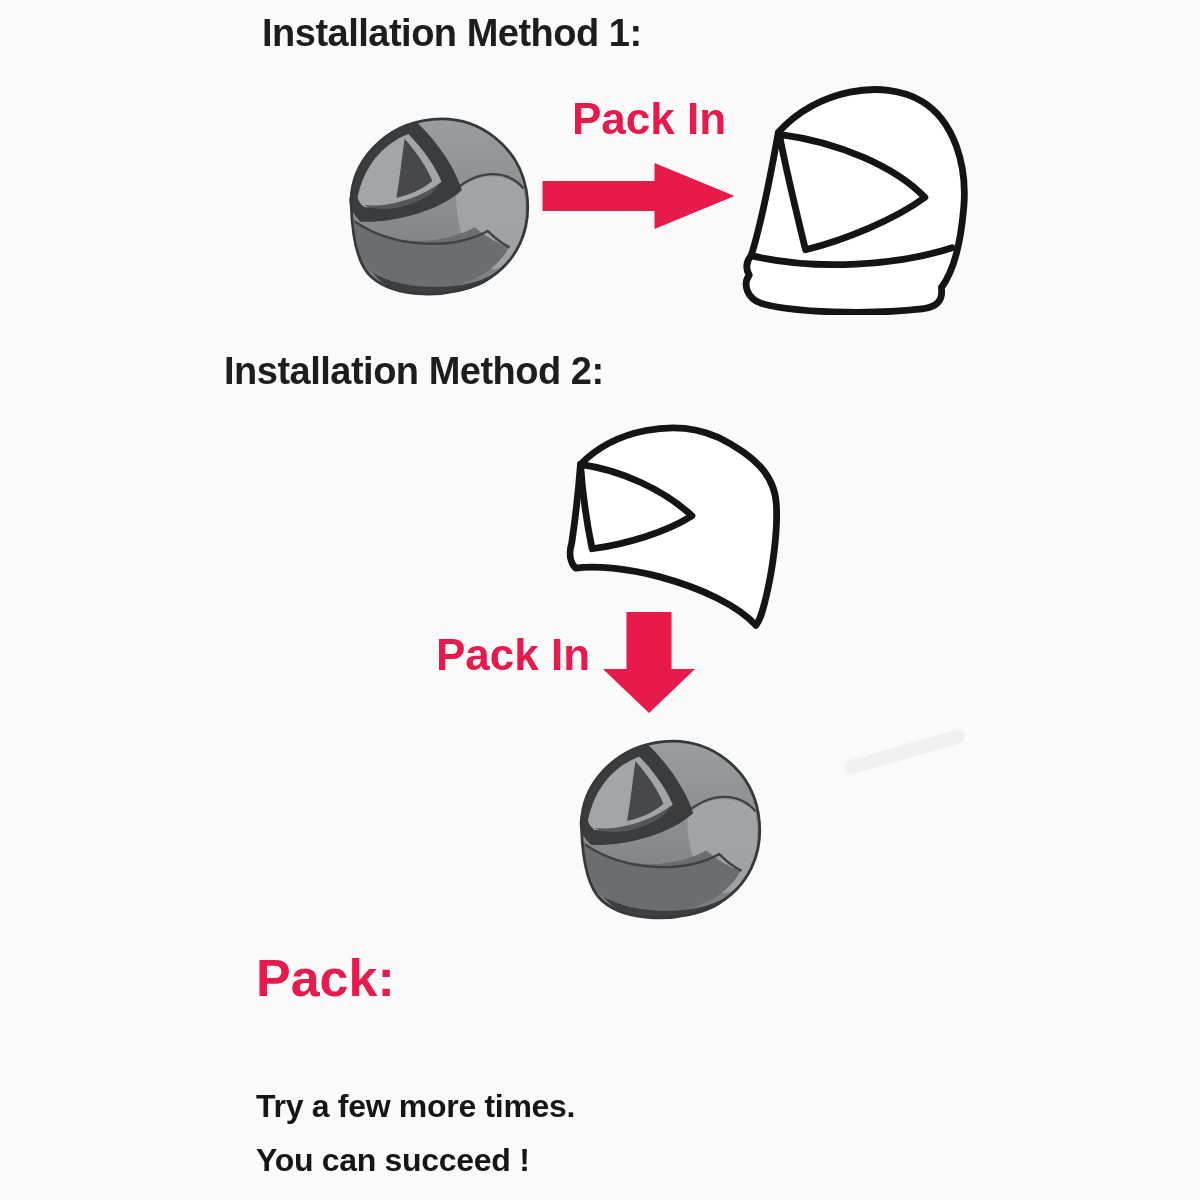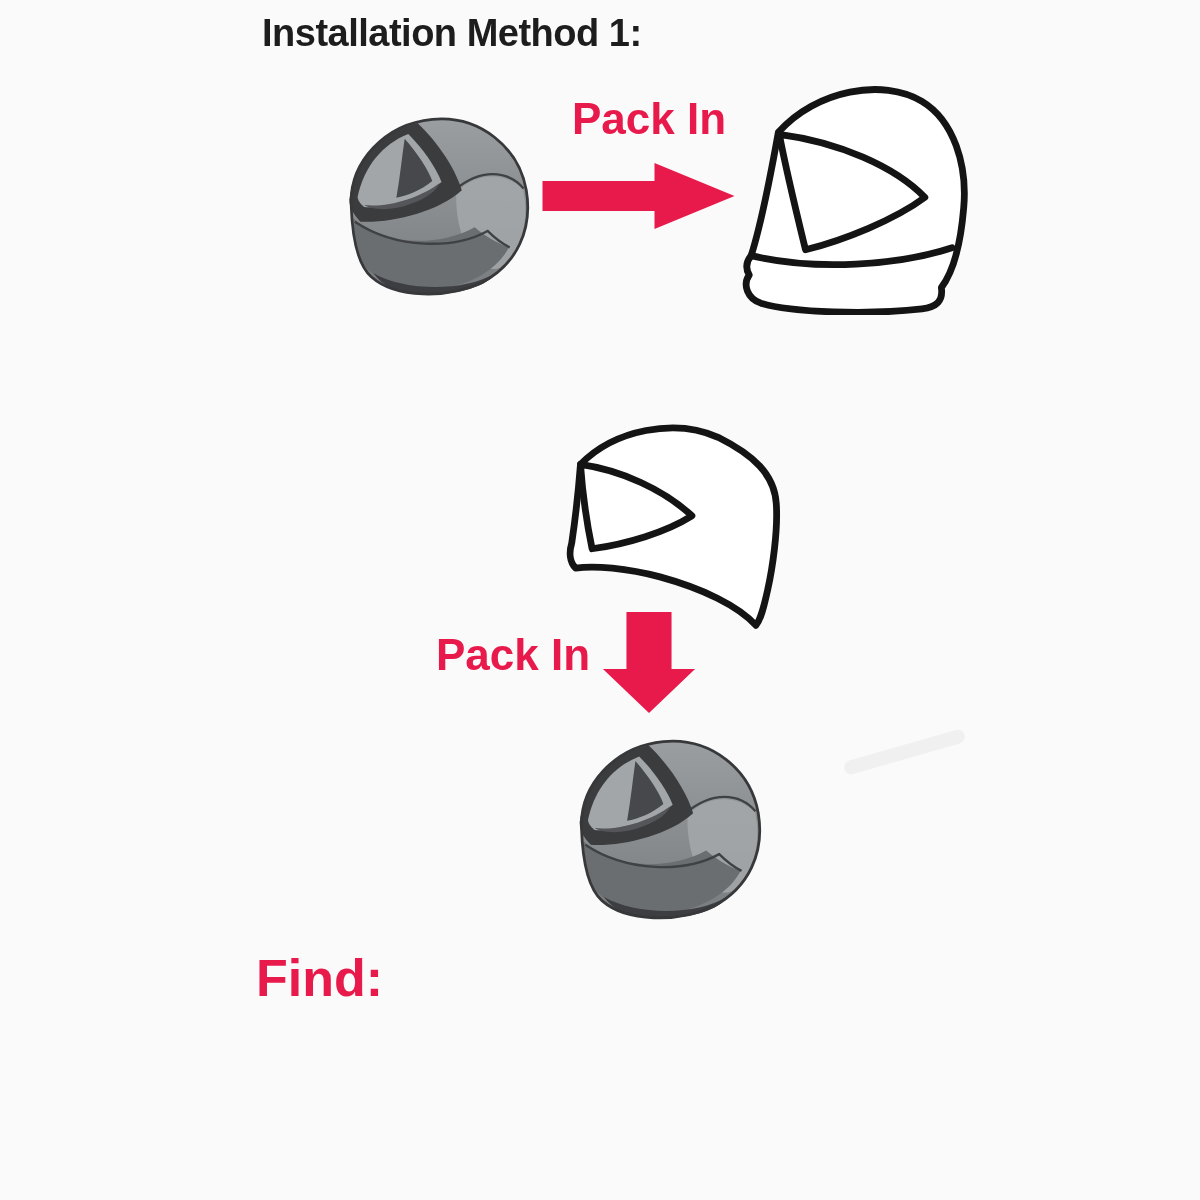--- a/index.html
+++ b/index.html
@@ -103,36 +103,39 @@
   <svg class="abs" style="left:542px;top:160px;" width="196" height="72" viewBox="0 0 195 72">
     <polygon class="arrow-shape" points="0,21 112,21 112,3 192,36 112,69 112,51 0,51"></polygon>
   </svg>
 
   <svg class="abs" style="left:724px;top:72px;" width="262" height="243" viewBox="0 0 270 250">
     <path class="cover-path" d="M56,62 C95,18 164,6 204,30 C237,50 251,96 247,140 C244,176 236,206 224,222 C226,236 219,242 204,244 C150,250 70,248 38,238 C24,233 19,219 26,209 C22,202 23,195 28,189 C40,151 49,101 56,62 Z"></path>
     <path class="cover-line" d="M28,189 C95,205 180,199 235,181"></path>
     <path class="cover-path" d="M57,64 C118,72 176,97 207,129 C176,152 124,173 84,183 C74,142 64,101 57,64 Z"></path>
   </svg>
 
+  <div class="abs section-title" style="left:224px;top:350px;">Installation Method 2:</div>
 
   <svg class="abs" style="left:532px;top:414px;" width="252" height="223" viewBox="0 0 260 230">
     <path class="cover-path" d="M50,52 C85,16 148,4 192,24 C228,42 250,62 252,92 C254,120 248,160 243,182 C239,200 236,212 231,218 C213,198 176,180 132,168 C98,159 64,156 45,159 C39,153 38,143 41,133 C45,106 48,78 50,52 Z"></path>
     <path class="cover-path" d="M50,52 C92,58 136,78 165,105 C138,122 98,134 62,139 C56,110 52,80 50,52 Z"></path>
   </svg>
 
   <div class="abs pack-in" style="left:436px;top:630px;">Pack In</div>
 
   <svg class="abs" style="left:600px;top:612px;" width="98" height="103" viewBox="0 0 100 105">
     <polygon class="arrow-shape" points="27,0 73,0 73,58 97,58 50,103 3,58 27,58"></polygon>
   </svg>
 
   <svg class="abs" style="left:548px;top:730px;" width="214" height="198" viewBox="0 0 230 210">
     <use href="#helmet-gfx"></use>
   </svg>
 
   <div class="abs smudge" style="left:842px;top:745px;width:125px;height:14px;"></div>
 
-  <div class="abs note-heading" style="left:256px;top:948px;">Find:</div>
+  <div class="abs note-heading" style="left:256px;top:948px;">Pack:</div>
 
 
+  <div class="abs note-line" style="left:256px;top:1088px;">Try a few more times.</div>
 
+  <div class="abs note-line" style="left:256px;top:1142px;">You can succeed !</div>
 
 </div>
 
 </body></html>

